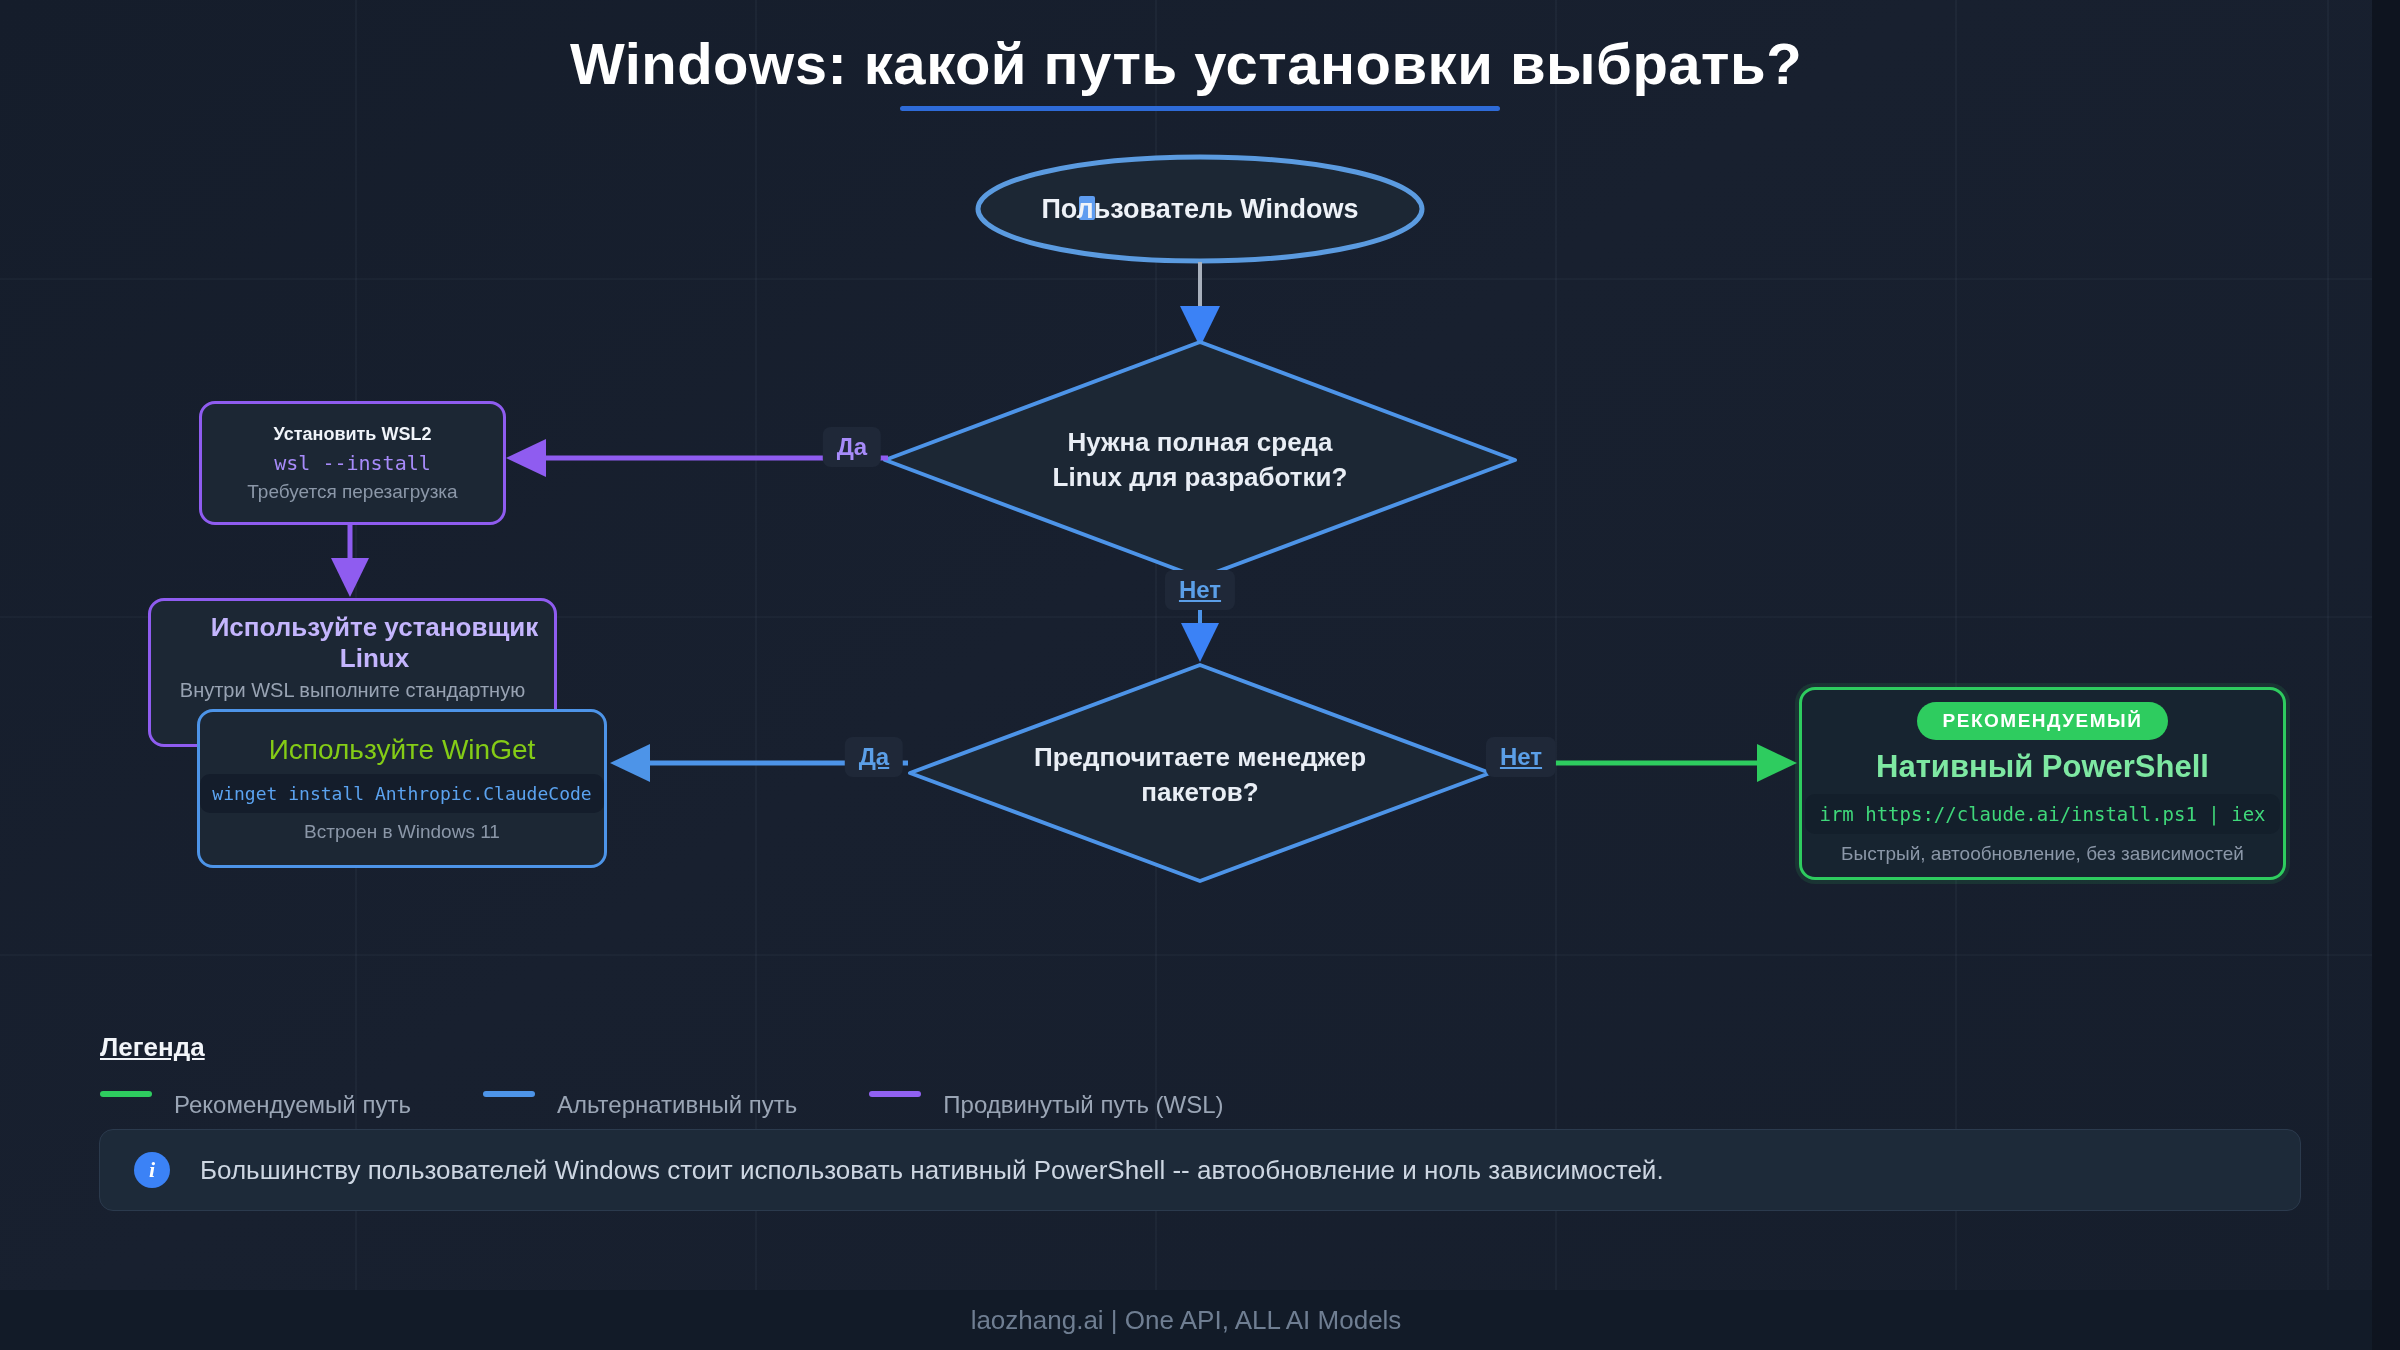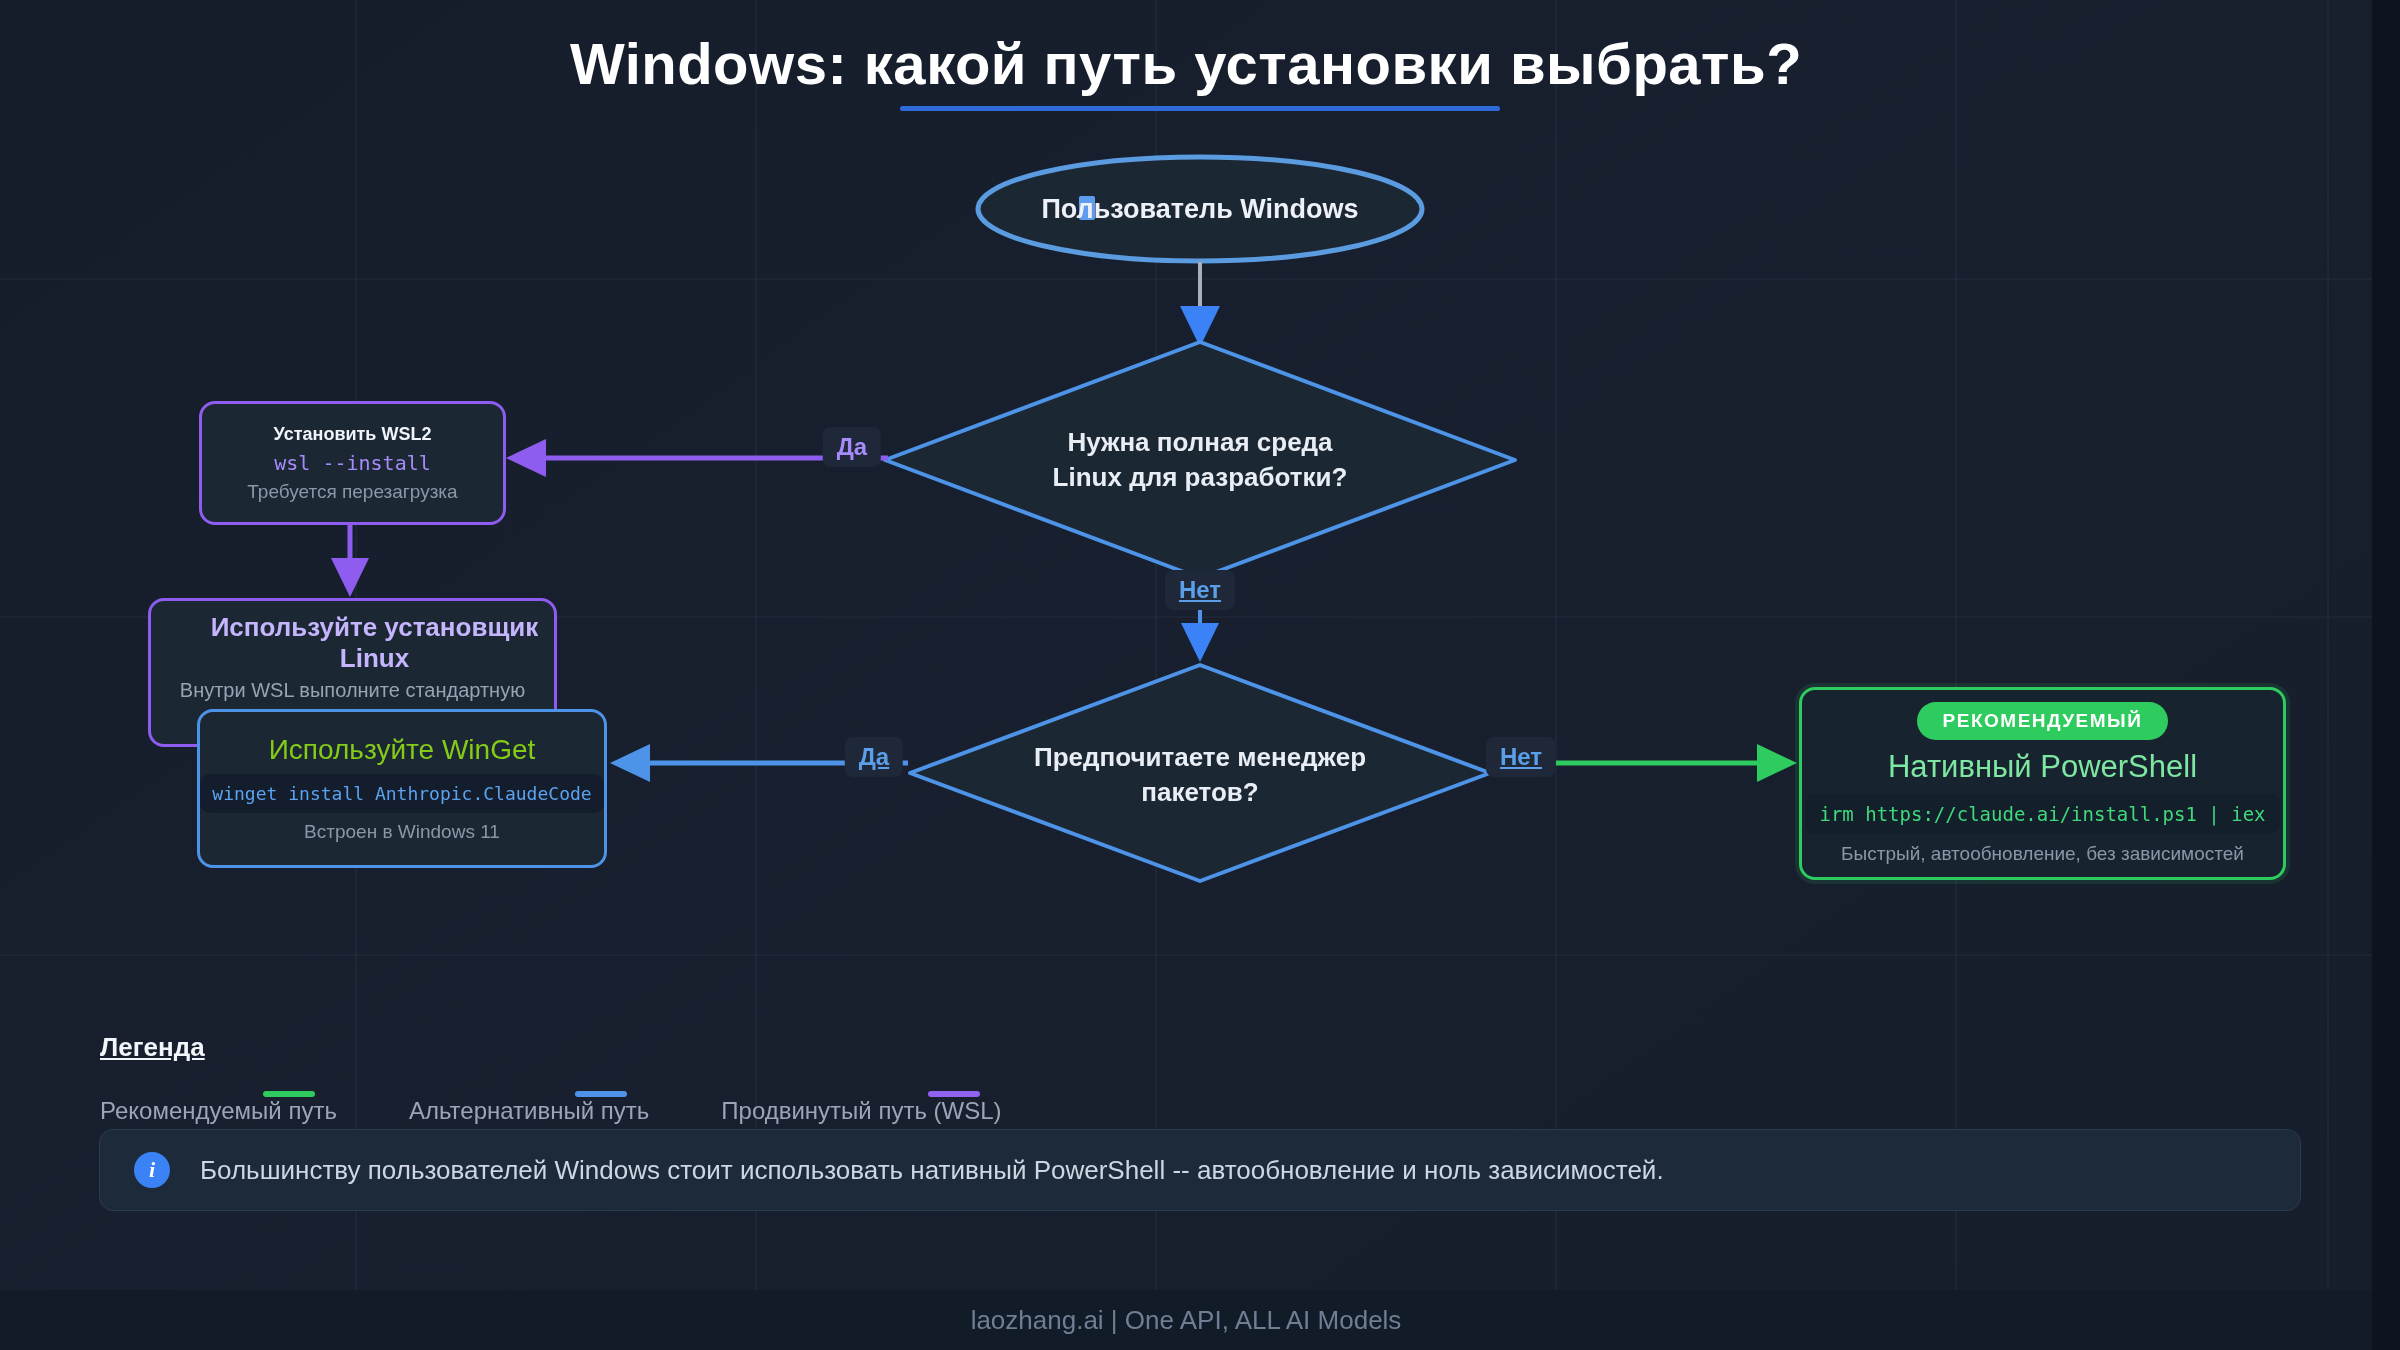--- a/index.html
+++ b/index.html
@@ -44,21 +44,21 @@
     text-align:center;}
   .box-wsl2{left:199px;top:401px;width:301px;height:118px;border:3px solid #8f5cf0;gap:6px;}
   .box-linux{left:148px;top:598px;width:403px;height:143px;border:3px solid #8f5cf0;gap:5px;}
   .box-winget{left:197px;top:709px;width:404px;height:153px;border:3px solid #4d94e8;z-index:3;gap:8px;}
   .box-ps{left:1799px;top:687px;width:481px;height:187px;border:3px solid #2ecc5f;
     background:#172430;box-shadow:0 0 0 4px rgba(46,204,95,0.12);gap:9px;z-index:2;}
 
   .box-title{font-size:18px;font-weight:bold;color:#f0f4f9;}
   .box-title-blue{font-size:28px;font-weight:normal;color:#84cc16;}
   .box-title-purple{font-size:26px;font-weight:bold;color:#c4b5fd;padding-left:44px;}
-  .box-title-green{font-size:31px;font-weight:normal;color:#7ee8a2;text-align:right;}
+  .box-title-green{font-size:31px;font-weight:bold;color:#7ee8a2;text-align:right;}
   .code{font-family:"DejaVu Sans Mono","Liberation Mono",monospace;}
   .code-purple{font-size:20px;color:#a78bfa;}
   .code-purple-lg{font-size:23px;color:#a78bfa;}
   .code-pill-blue{font-size:18px;color:#5ba3f0;background:#141d2b;
     padding:9px 12px;border-radius:10px;white-space:nowrap;}
   .code-pill-green{font-size:19px;color:#3fd87a;background:#131f2b;
     padding:9px 14px;border-radius:10px;white-space:nowrap;}
   .box-note{font-size:19px;color:#8b97a8;}
   .box-sub{font-size:20px;color:#98a3b3;}
 
@@ -71,21 +71,21 @@
   .pill-blue{color:#5b9fe8;text-decoration:underline;}
   .pill-purple{color:#a78bfa;}
   .pill-yes1{left:852px;top:447px;}
   .pill-no1{left:1200px;top:590px;}
   .pill-yes2{left:874px;top:757px;}
   .pill-no2{left:1521px;top:757px;}
 
   .legend{position:absolute;left:100px;top:1032px;z-index:3;}
   .legend-title{font-size:26px;font-weight:bold;color:#f2f5f9;text-decoration:underline;}
   .legend-row{display:flex;align-items:center;margin-top:28px;}
-  .legend-item{display:flex;align-items:flex-end;flex-direction:column;}
+  .legend-item{display:flex;align-items:flex-start;}
   .legend-item + .legend-item{margin-left:72px;}
   .legend-dash{width:52px;height:6px;border-radius:3px;margin-right:22px;}
   .legend-label{font-size:24px;color:#9aa5b5;}
 
   .note-bar{position:absolute;left:99px;top:1129px;width:2202px;height:82px;
     background:#1d2a39;border:1px solid #2b3a4d;border-radius:14px;z-index:3;
     display:flex;align-items:center;padding:0 34px;box-sizing:border-box;}
   .info-icon{width:36px;height:36px;border-radius:50%;background:#3b82f6;
     color:#ffffff;font-size:22px;font-weight:bold;font-family:"Liberation Serif","DejaVu Serif",serif;
     font-style:italic;display:flex;align-items:center;justify-content:center;flex:0 0 auto;}

